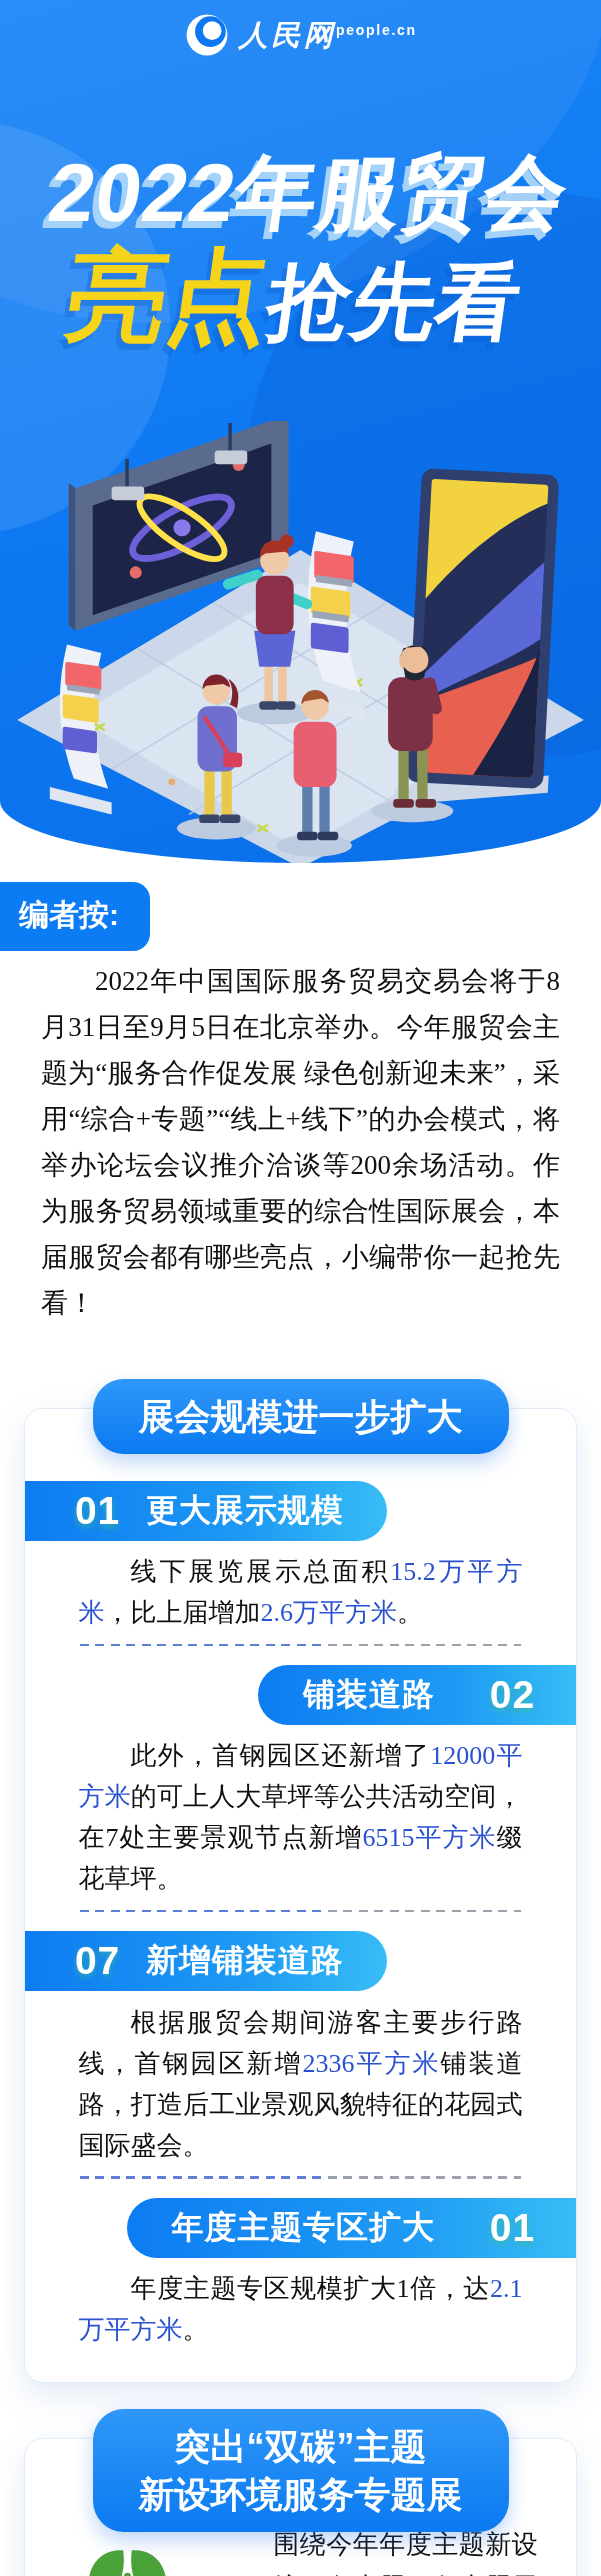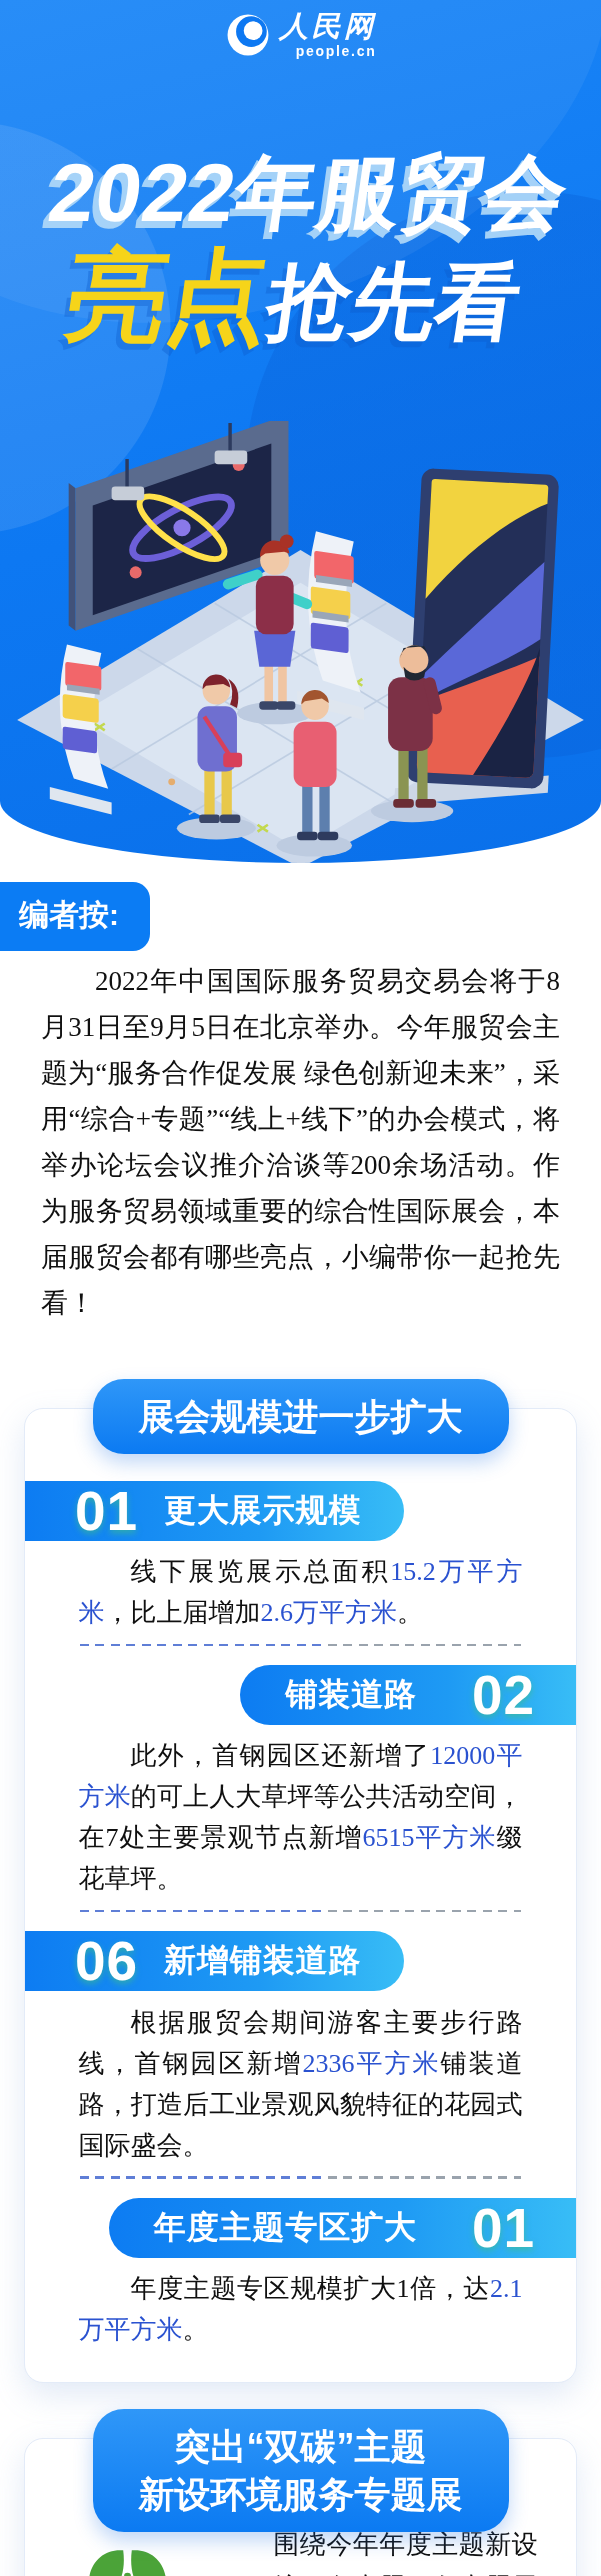--- a/index.html
+++ b/index.html
@@ -18,21 +18,21 @@
     border-bottom-right-radius:50% 62px;
   }
   .hero::before{
     content:"";position:absolute;left:-155px;top:-223px;width:773px;height:532px;
     background:rgba(255,255,255,.06);border-radius:50%;transform:rotate(-18deg);
   }
   .logo{
     position:absolute;top:12px;left:0;right:0;display:flex;align-items:center;
     justify-content:center;gap:8.6px;color:#fff;
   }
-  .logo-txt{display:flex;flex-direction:column;align-items:flex-end;line-height:1;}
+  .logo-txt{display:flex;flex-direction:row;align-items:flex-start;line-height:1;}
   .logo-cn{font-size:29px;font-weight:800;letter-spacing:3.4px;font-style:italic;}
   .logo-en{font-size:14px;font-weight:700;letter-spacing:1.7px;margin-top:2.6px;}
   .hero-title{
     position:absolute;top:150px;left:0;right:0;text-align:center;
     transform:skewX(-8deg);font-weight:900;line-height:1.05;
   }
   .title-l1{
     font-size:82px;color:#fff;letter-spacing:0.9px;
     text-shadow:-5.2px 6.9px 0 rgba(172,214,248,.95);
   }
@@ -68,21 +68,21 @@
   }
   .card-banner .bline{display:block;}
   .sec-banner{
     height:60px;display:flex;align-items:center;font-weight:800;color:#fff;
     width:max-content;margin-bottom:10.3px;
     background:linear-gradient(90deg,#0d7cf2 0%,#1e9af4 62%,#38bdf6 100%);
   }
   .sec-banner.left{margin-left:-33px;margin-right:auto;border-radius:0 30px 30px 0;padding:0 43px 0 50px;}
   .sec-banner.right{margin-right:-33px;margin-left:auto;border-radius:30px 0 0 30px;padding:0 41px 0 45px;}
   .sec-num{
-    font-size:55px;font-weight:800;letter-spacing:0.9px;
+    font-size:39px;font-weight:800;letter-spacing:0.9px;
     text-shadow:0 3.4px 6px rgba(60,190,140,.7);
   }
   .sec-banner.left .sec-num{margin-right:26px;}
   .sec-banner.right .sec-num{order:2;margin-left:55px;text-align:right;}
   .sec-title{font-size:32px;letter-spacing:0.9px;}
   .sec-para{
     font-family:"Liberation Serif", serif;color:#101010;font-size:26px;
     line-height:41px;text-align:justify;text-indent:2em;margin:5.2px 20.6px 8.6px;
   }
   .sec-para .hl{color:#2a52d0;}
@@ -271,21 +271,21 @@
     <div class="dash"></div>
 
     <div class="sec-banner right">
       <span class="sec-num">02</span>
       <span class="sec-title">铺装道路</span>
     </div>
     <p class="sec-para"><span>此外，首钢园区还新增了</span><span class="hl">12000平方米</span><span>的可上人大草坪等公共活动空间，在7处主要景观节点新增</span><span class="hl">6515平方米</span><span>缀花草坪。</span></p>
     <div class="dash"></div>
 
     <div class="sec-banner left">
-      <span class="sec-num">06</span>
+      <span class="sec-num">07</span>
       <span class="sec-title">新增铺装道路</span>
     </div>
     <p class="sec-para"><span>根据服贸会期间游客主要步行路线，首钢园区新增</span><span class="hl">2336平方米</span><span>铺装道路，打造后工业景观风貌特征的花园式国际盛会。</span></p>
     <div class="dash"></div>
 
     <div class="sec-banner right">
       <span class="sec-num">01</span>
       <span class="sec-title">年度主题专区扩大</span>
     </div>
     <p class="sec-para"><span>年度主题专区规模扩大1倍，达</span><span class="hl">2.1万平方米</span><span>。</span></p>

